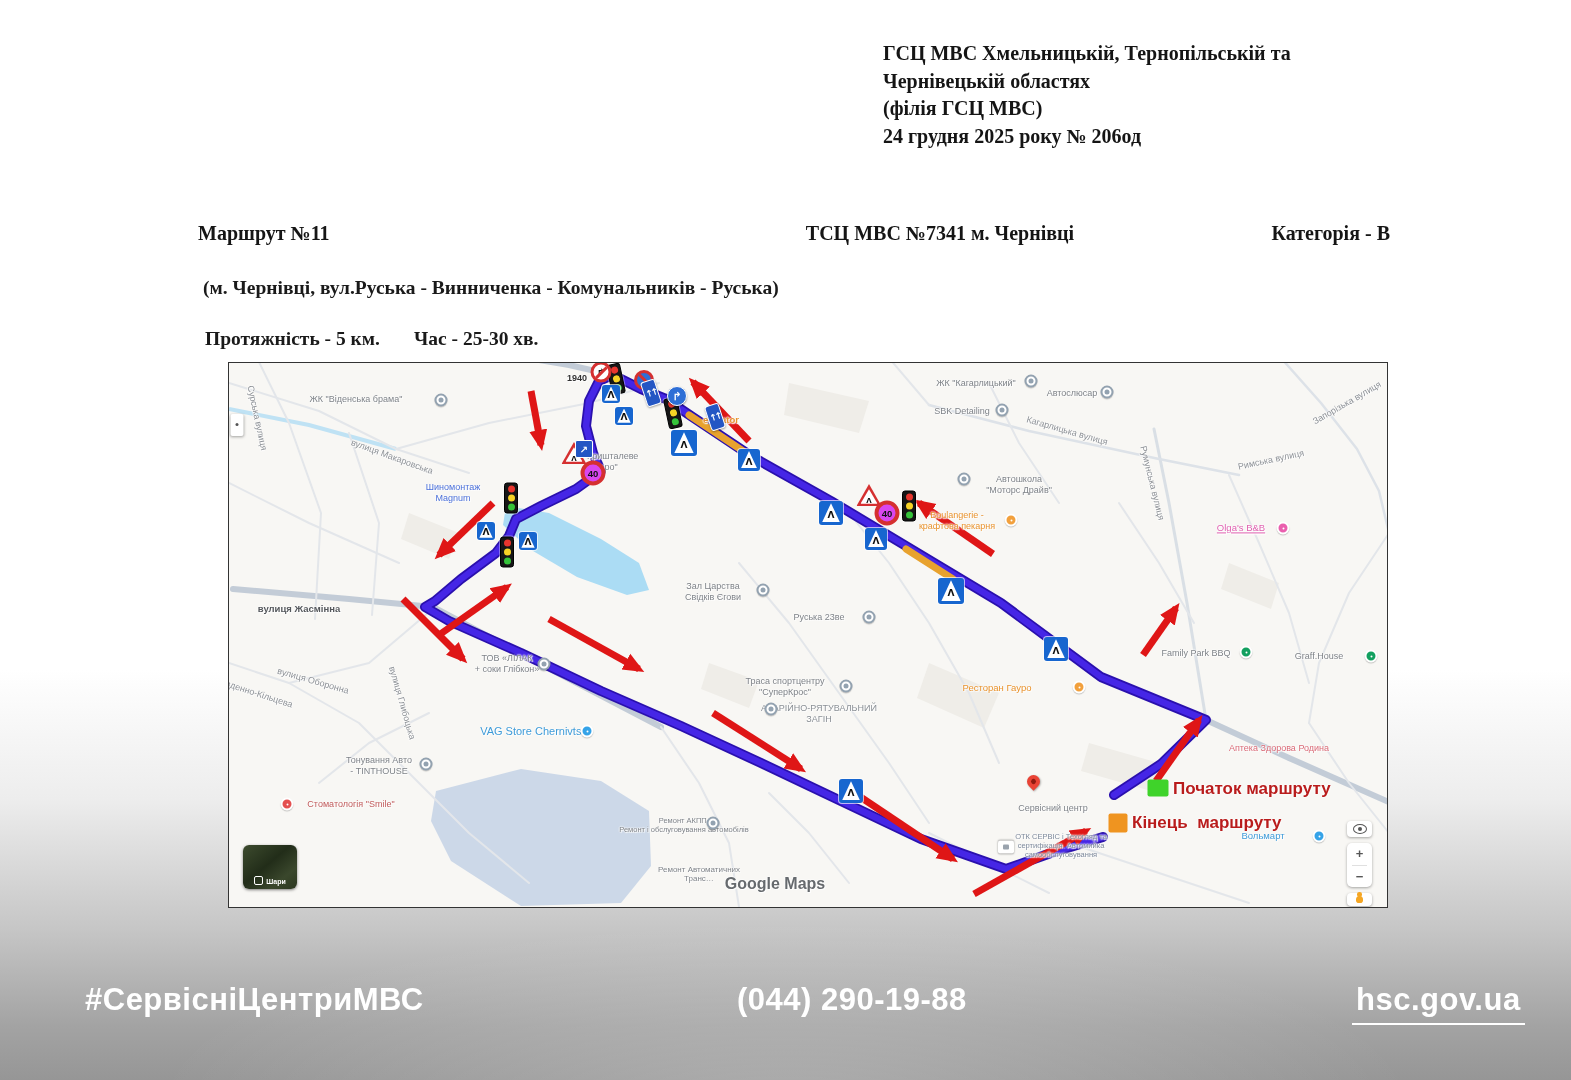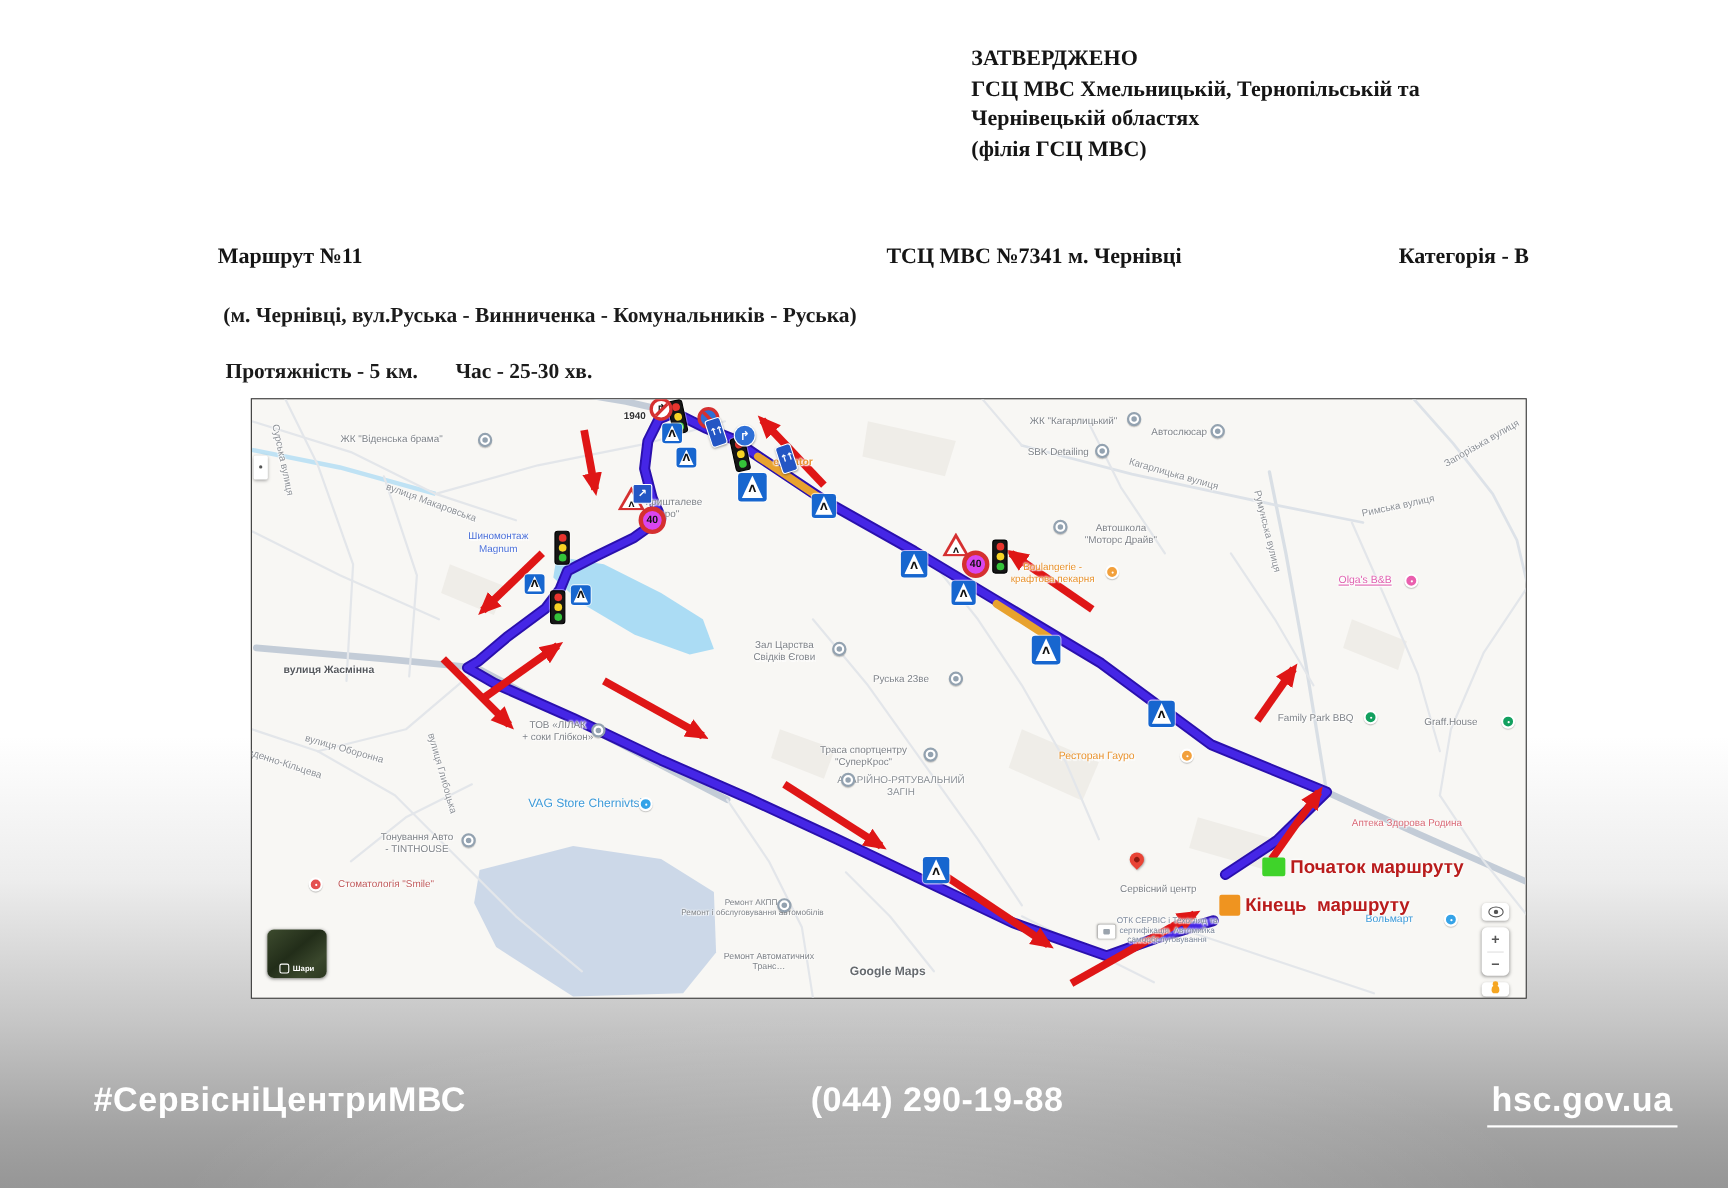--- a/index.html
+++ b/index.html
@@ -101,24 +101,24 @@
   .footer-left{left:85px;}
   .footer-phone{left:737px;}
   .footer-site{left:1352px;border-bottom:2px solid #fff;padding:0 4px 5px 4px;}
 </style>
 </head>
 <body>
 
 <div>
 
   <div class="approval">
-    <div>ЗАТВЕРДЖЕНО</div>
     <div>ГСЦ МВС Хмельницькій, Тернопільській та</div>
     <div>Чернівецькій областях</div>
     <div>(філія  ГСЦ МВС)</div>
+    <div>24 грудня 2025 року № 206од</div>
   </div>
 
   <div class="title-row">
     <span class="t-left">Маршрут №11</span>
     <span class="t-center">ТСЦ МВС №7341 м. Чернівці</span>
     <span class="t-right">Категорія - В</span>
   </div>
 
   <div class="desc">(м. Чернівці, вул.Руська - Винниченка - Комунальників - Руська)</div>
 
@@ -330,21 +330,21 @@
         <div class="map-label" style="left: 278px; top: 301px; font-size: 9px; transform: translate(-50%, -50%);">ТОВ «ЛІЛАК
 + соки Глібкон»</div>
         <div class="map-label" style="left: 303px; top: 368px; color: rgb(62, 155, 216); font-size: 11px; transform: translate(-50%, -50%);">VAG Store Chernivtsi</div>
         <div class="map-label" style="left: 150px; top: 403px; font-size: 9px; transform: translate(-50%, -50%);">Тонування Авто
 - TINTHOUSE</div>
         <div class="map-label" style="left: 122px; top: 441px; color: rgb(192, 90, 90); font-size: 9px; transform: translate(-50%, -50%);">Стоматологія "Smile"</div>
         <div class="map-label" style="left: 455px; top: 463px; font-size: 7.5px; transform: translate(-50%, -50%);">Ремонт АКПП-
 Ремонт і обслуговування автомобілів</div>
         <div class="map-label" style="left: 470px; top: 511px; font-size: 8px; transform: translate(-50%, -50%);">Ремонт Автоматичних
 Транс…</div>
-        <div class="map-label" style="left: 578px; top: 521px; color: rgb(102, 106, 110); font-size: 11px; font-weight: 600; transform: translate(-50%, -50%);">Google Maps</div>
+        <div class="map-label" style="left: 546px; top: 521px; color: rgb(102, 106, 110); font-size: 16px; font-weight: 600; transform: translate(-50%, -50%);">Google Maps</div>
         <div class="map-label" style="left: 768px; top: 325px; color: rgb(232, 146, 44); font-size: 9.5px; transform: translate(-50%, -50%);">Ресторан Гауро</div>
         <div class="map-label" style="left: 824px; top: 445px; font-size: 9px; transform: translate(-50%, -50%);">Сервісний центр</div>
         <div class="map-label" style="left: 832px; top: 483px; color: rgb(123, 135, 153); font-size: 7.5px; transform: translate(-50%, -50%);">ОТК СЕРВІС і Техогляд та
 сертифікація. Автомийка
 самообслуговування</div>
         <div class="map-label" style="left: 1034px; top: 473px; color: rgb(62, 155, 216); font-size: 9.5px; transform: translate(-50%, -50%);">Вольмарт</div>
         <div class="map-label" style="left: 967px; top: 290px; font-size: 9px; transform: translate(-50%, -50%);">Family Park BBQ</div>
         <div class="map-label" style="left: 1090px; top: 293px; font-size: 9px; transform: translate(-50%, -50%);">Graff.House</div>
         <div class="map-label" style="left: 1050px; top: 385px; color: rgb(217, 106, 118); font-size: 9px; transform: translate(-50%, -50%);">Аптека Здорова Родина</div>
         <div class="map-label" style="left: 1012px; top: 165px; color: rgb(224, 96, 176); font-size: 9.5px; transform: translate(-50%, -50%); text-decoration: underline;">Olga's B&amp;B</div>

